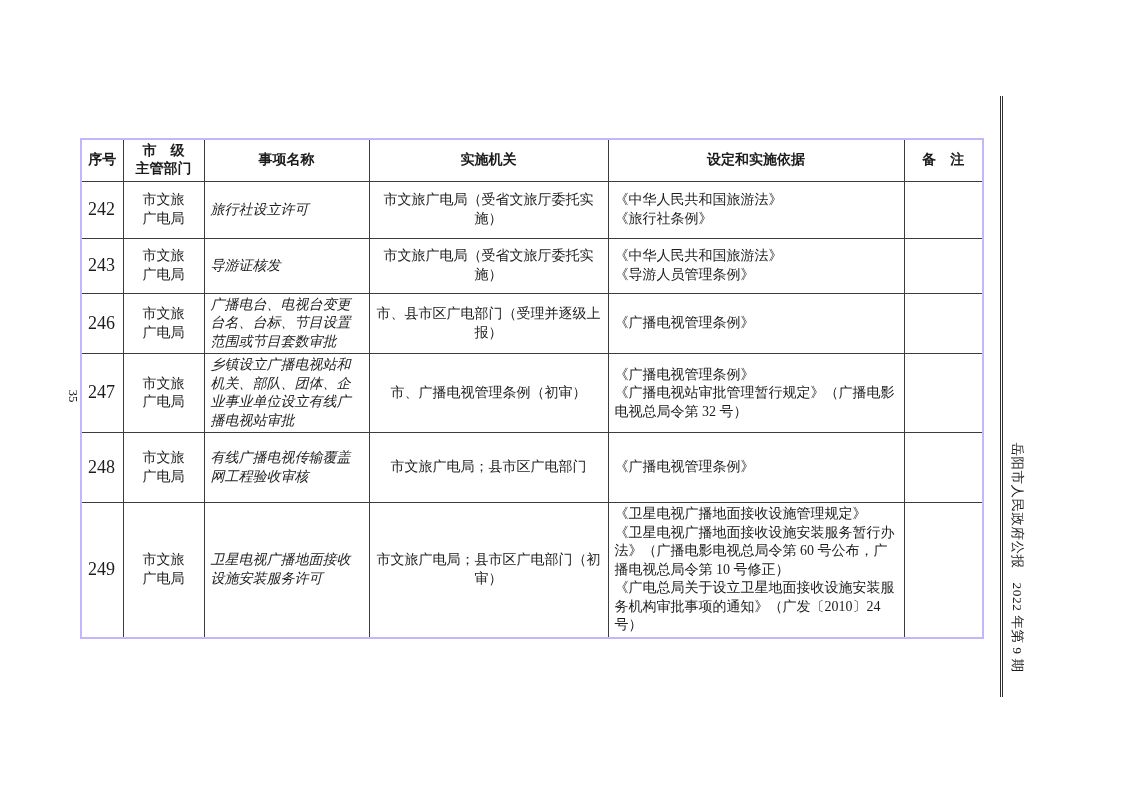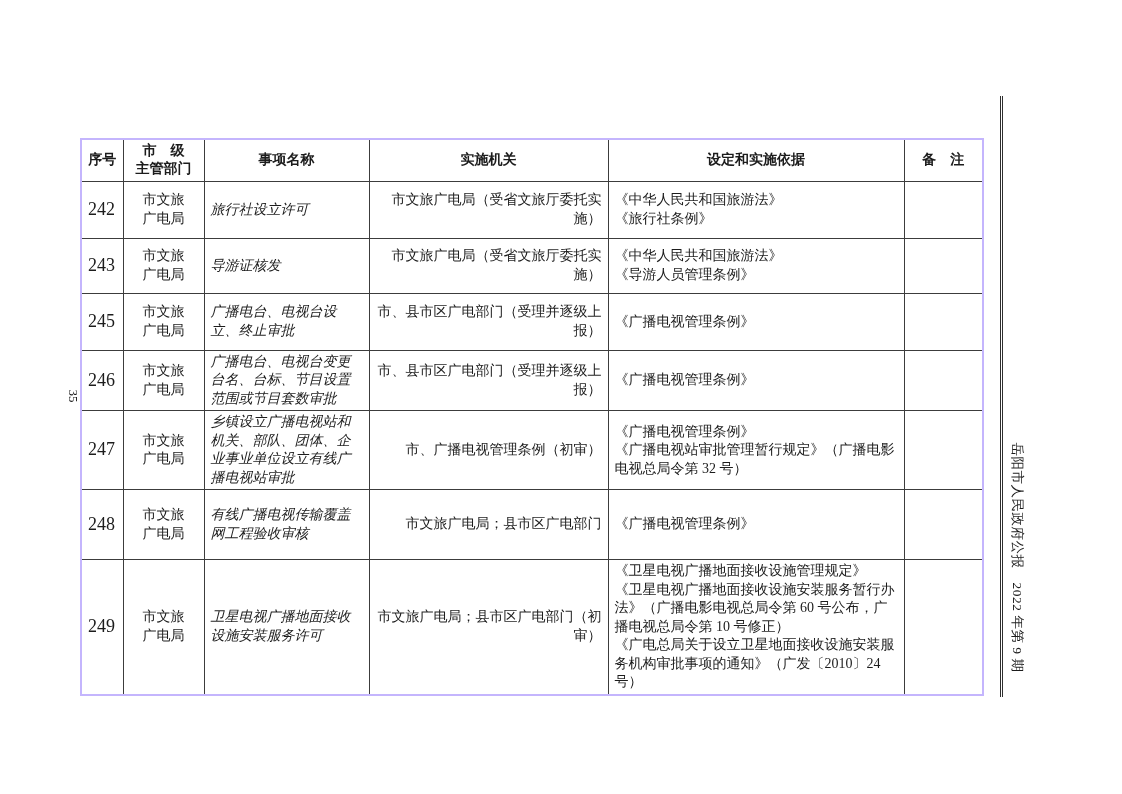--- a/index.html
+++ b/index.html
@@ -65,21 +65,21 @@
   }
   .gov-table th {
     font-weight: bold;
     text-align: center;
     padding: 2px 2px;
   }
   .gov-table td.c-index { font-size: 18px; }
   .gov-table td.c-dept  { text-align: center; padding: 2px 17px; }
   .dept-inner { width: 3.1em; margin: 0 auto; text-align: center; }
   .gov-table td.c-item   { text-align: left; font-style: italic; }
-  .gov-table td.c-agency { text-align: right; }
+  .gov-table td.c-agency { text-align: center; }
   .gov-table td.c-basis  { text-align: left; }
   .gov-table td.c-remarks{ }
   .basis-line { margin: 0; }
 </style>
 </head>
 <body>
 
 <div class="page-num">35</div>
 
 <table class="gov-table">
@@ -121,32 +121,20 @@
       <tr style="height: 55px;">
         <td class="c-index">243</td>
         <td class="c-dept">
           <div class="dept-inner">市文旅广电局</div>
         </td>
         <td class="c-item">导游证核发</td>
         <td class="c-agency">市文旅广电局（受省文旅厅委托实施）</td>
         <td class="c-basis">
           <div class="basis-line">《中华人民共和国旅游法》</div>
           <div class="basis-line">《导游人员管理条例》</div>
-        </td>
-        <td class="c-remarks"></td>
-      </tr>
-      <tr style="height: 57px;">
-        <td class="c-index">245</td>
-        <td class="c-dept">
-          <div class="dept-inner">市文旅广电局</div>
-        </td>
-        <td class="c-item">广播电台、电视台设立、终止审批</td>
-        <td class="c-agency">市、县市区广电部门（受理并逐级上报）</td>
-        <td class="c-basis">
-          <div class="basis-line">《广播电视管理条例》</div>
         </td>
         <td class="c-remarks"></td>
       </tr>
       <tr style="height: 57px;">
         <td class="c-index">246</td>
         <td class="c-dept">
           <div class="dept-inner">市文旅广电局</div>
         </td>
         <td class="c-item">广播电台、电视台变更台名、台标、节目设置范围或节目套数审批</td>
         <td class="c-agency">市、县市区广电部门（受理并逐级上报）</td>

